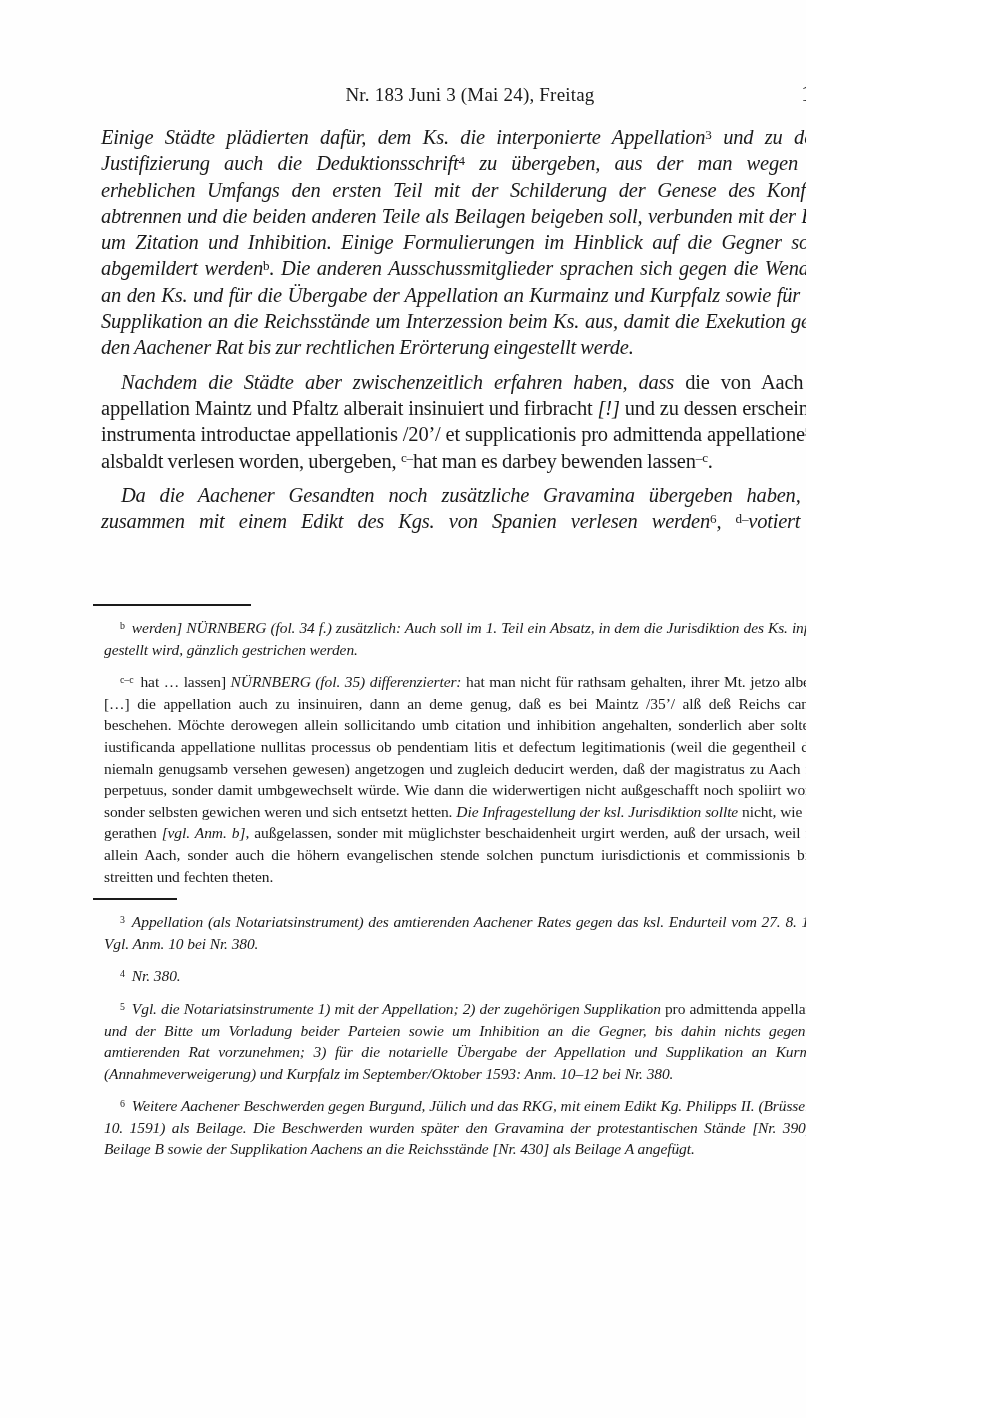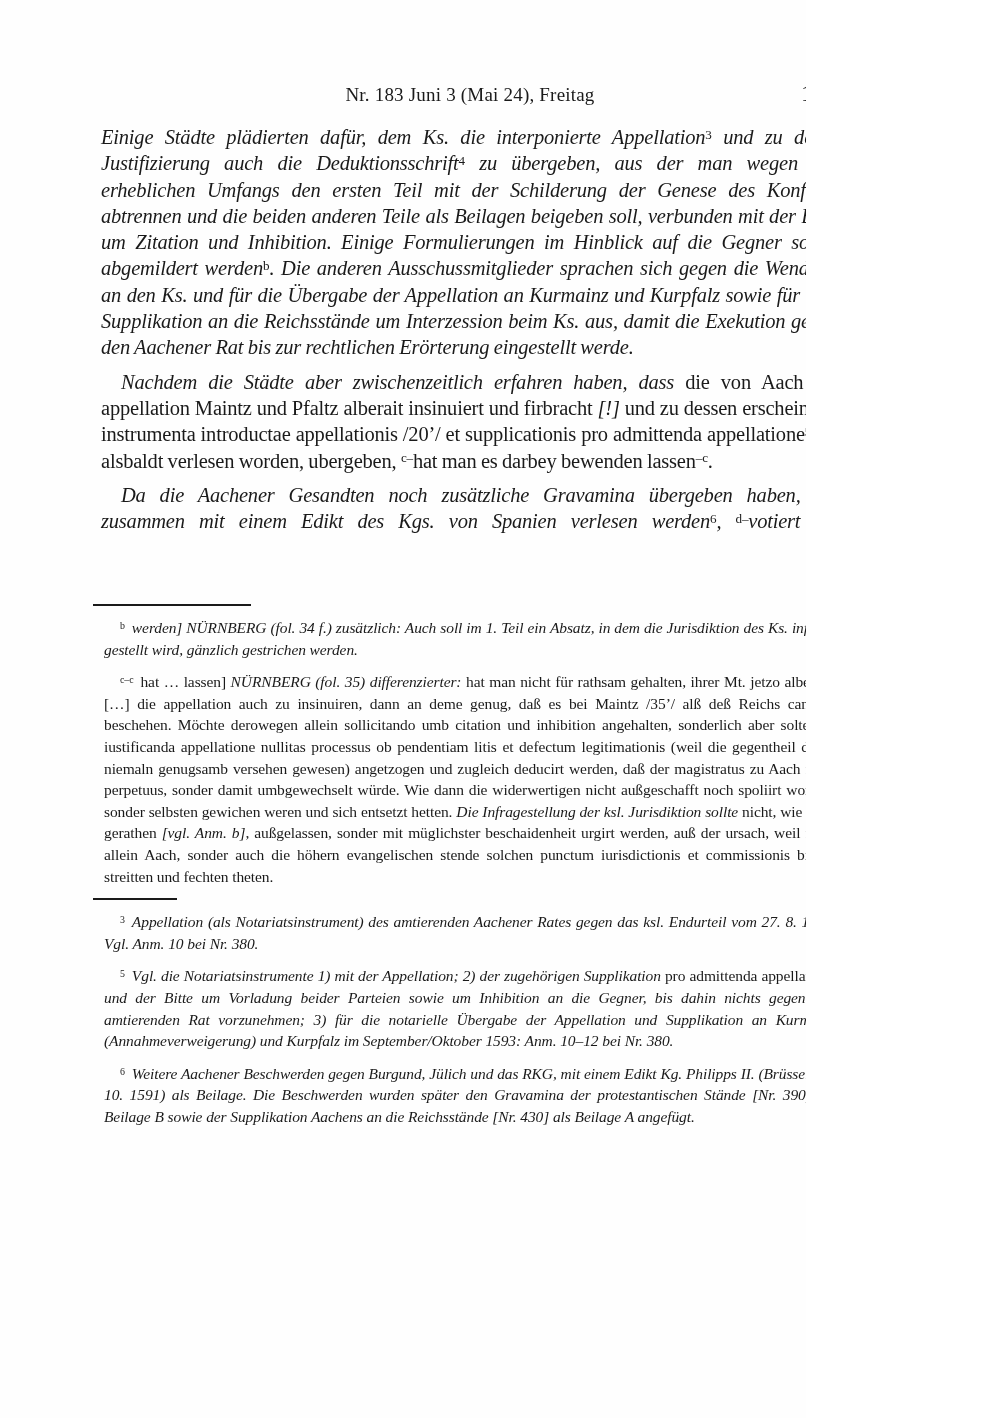--- a/index.html
+++ b/index.html
@@ -93,18 +93,19 @@
 
   <div class="apparatus">
     <hr class="rule rule1">
     <section class="fns letters">
         <p class="fn"><sup class="marker fn-marker">b</sup><span class="italic">werden] NÜRNBERG (fol. 34 f.) zusätzlich: Auch soll im 1. Teil ein Absatz, in dem die Jurisdiktion des Ks. infrage gestellt wird, gänzlich gestrichen werden.</span></p>
         <p class="fn"><sup class="marker fn-marker">c–c</sup><span class="roman">hat … lassen] </span><span class="italic">NÜRNBERG (fol. 35) differenzierter:</span><span class="roman"> hat man nicht für rathsam gehalten, ihrer Mt. jetzo albereits […] die appellation auch zu insinuiren, dann an deme genug, daß es bei Maintz /35’/ alß deß Reichs cantzler beschehen. Möchte derowegen allein sollicitando umb citation und inhibition angehalten, sonderlich aber solte pro iustificanda appellatione nullitas processus ob pendentiam litis et defectum legitimationis (weil die gegentheil damit niemaln genugsamb versehen gewesen) angetzogen und zugleich deducirt werden, daß der magistratus zu Aach nicht perpetuus, sonder damit umbgewechselt würde. Wie dann die widerwertigen nicht außgeschafft noch spoliirt worden, sonder selbsten gewichen weren und sich entsetzt hetten. </span><span class="italic">Die Infragestellung der ksl. Jurisdiktion sollte</span><span class="roman"> nicht, wie oben gerathen </span><span class="italic">[vgl. Anm. b]</span><span class="roman">, außgelassen, sonder mit müglichster beschaidenheit urgirt werden, auß der ursach, weil nicht allein Aach, sonder auch die höhern evangelischen stende solchen punctum iurisdictionis et commissionis billich streitten und fechten theten.</span></p>
       </section>
     <hr class="rule rule2">
     <section class="fns numbers">
         <p class="fn"><sup class="marker fn-marker">3</sup><span class="italic">Appellation (als Notariatsinstrument) des amtierenden Aachener Rates gegen das ksl. Endurteil vom 27. 8. 1593. Vgl. Anm. 10 bei Nr. 380.</span></p>
+        <p class="fn"><sup class="marker fn-marker">4</sup><span class="italic">Nr. 380.</span></p>
         <p class="fn"><sup class="marker fn-marker">5</sup><span class="italic">Vgl. die Notariatsinstrumente 1) mit der Appellation; 2) der zugehörigen Supplikation </span><span class="roman">pro admittenda appellatione </span><span class="italic">und der Bitte um Vorladung beider Parteien sowie um Inhibition an die Gegner, bis dahin nichts gegen den amtierenden Rat vorzunehmen; 3) für die notarielle Übergabe der Appellation und Supplikation an Kurmainz (Annahmeverweigerung) und Kurpfalz im September/Oktober 1593: Anm. 10–12 bei Nr. 380.</span></p>
         <p class="fn"><sup class="marker fn-marker">6</sup><span class="italic">Weitere Aachener Beschwerden gegen Burgund, Jülich und das RKG, mit einem Edikt Kg. Philipps II. (Brüssel, 20. 10. 1591) als Beilage. Die Beschwerden wurden später den Gravamina der protestantischen Stände [Nr. 390] als Beilage B sowie der Supplikation Aachens an die Reichsstände [Nr. 430] als Beilage A angefügt.</span></p>
       </section>
   </div>
 
 </div>
 
 </body></html>

